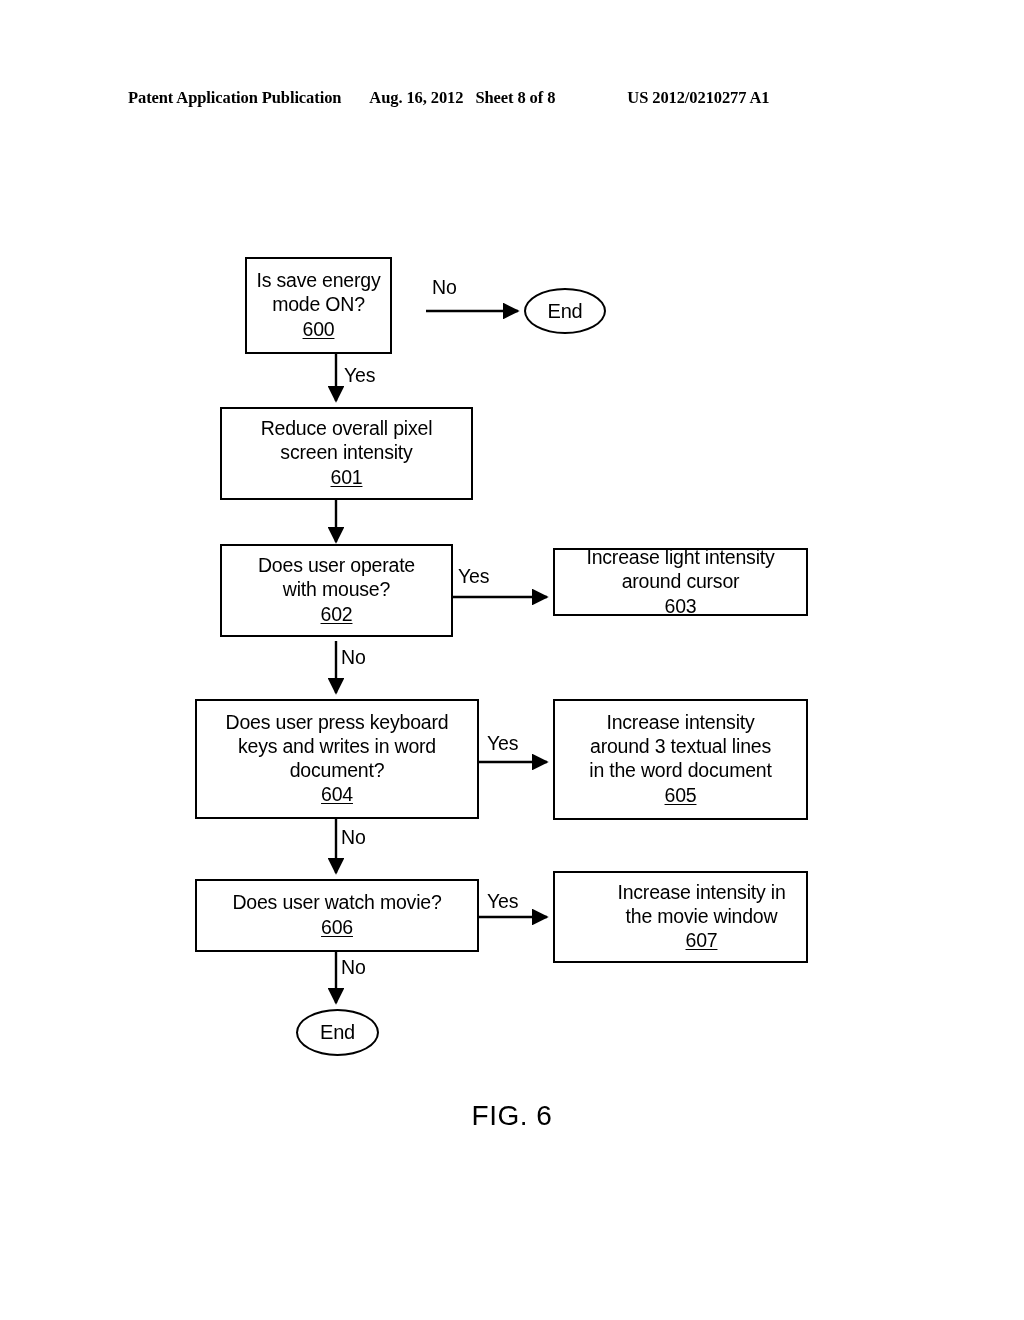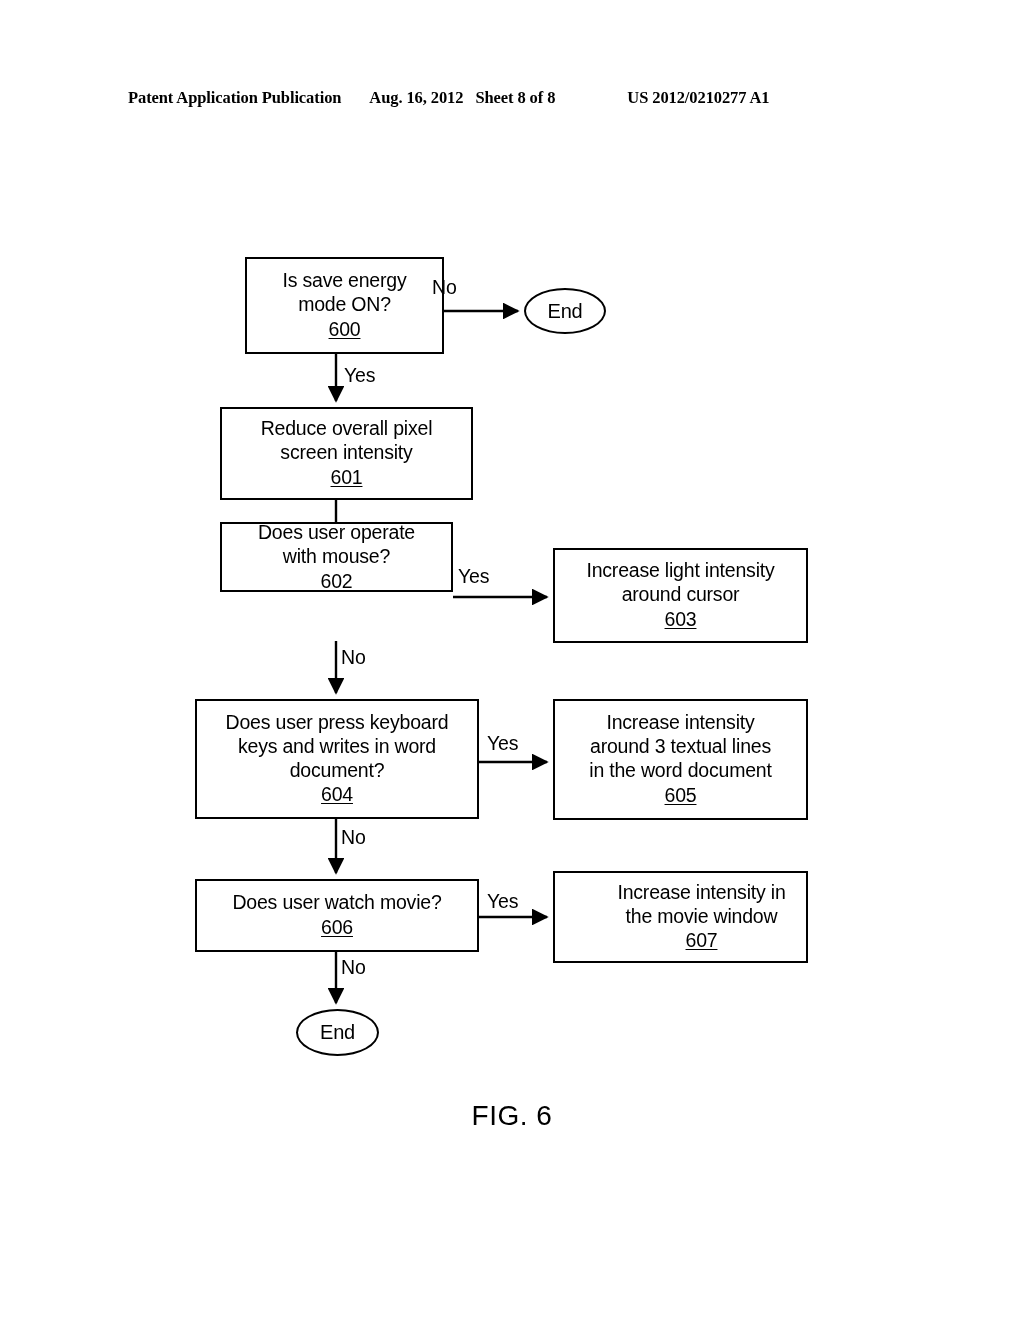--- a/index.html
+++ b/index.html
@@ -103,24 +103,24 @@
     left: 0;
     top: 1100px;
     width: 1024px;
     text-align: center;
     font-size: 28px;
     font-weight: normal;
     letter-spacing: 0.5px;
   }
 
   
-  #node-600 { left: 245px; top: 257px; width: 199px;  height: 97px;  }
+  #node-600 { left: 245px; top: 257px; width: 147px;  height: 97px;  }
   #node-601 { left: 220px; top: 407px; width: 253px;  height: 93px;  }
-  #node-602 { left: 220px; top: 522px; width: 233px;  height: 70px;  }
-  #node-603 { left: 553px; top: 548px; width: 255px;  height: 95px;  }
+  #node-602 { left: 220px; top: 544px; width: 233px;  height: 93px;  }
+  #node-603 { left: 553px; top: 548px; width: 255px;  height: 68px;  }
   #node-604 { left: 195px; top: 699px; width: 284px;  height: 120px; }
   #node-605 { left: 553px; top: 699px; width: 255px;  height: 121px; }
   #node-606 { left: 195px; top: 879px; width: 284px;  height: 73px;  }
   #node-607 { left: 553px; top: 871px; width: 255px;  height: 92px; padding-left: 48px;  }
   #terminal-end-top    { left: 524px; top: 288px;  width: 82px; height: 46px; }
   #terminal-end-bottom { left: 296px; top: 1009px; width: 83px; height: 47px; }
 
   
   #label-no-600  { left: 432px; top: 276px; }
   #label-yes-600 { left: 344px; top: 364px; }

